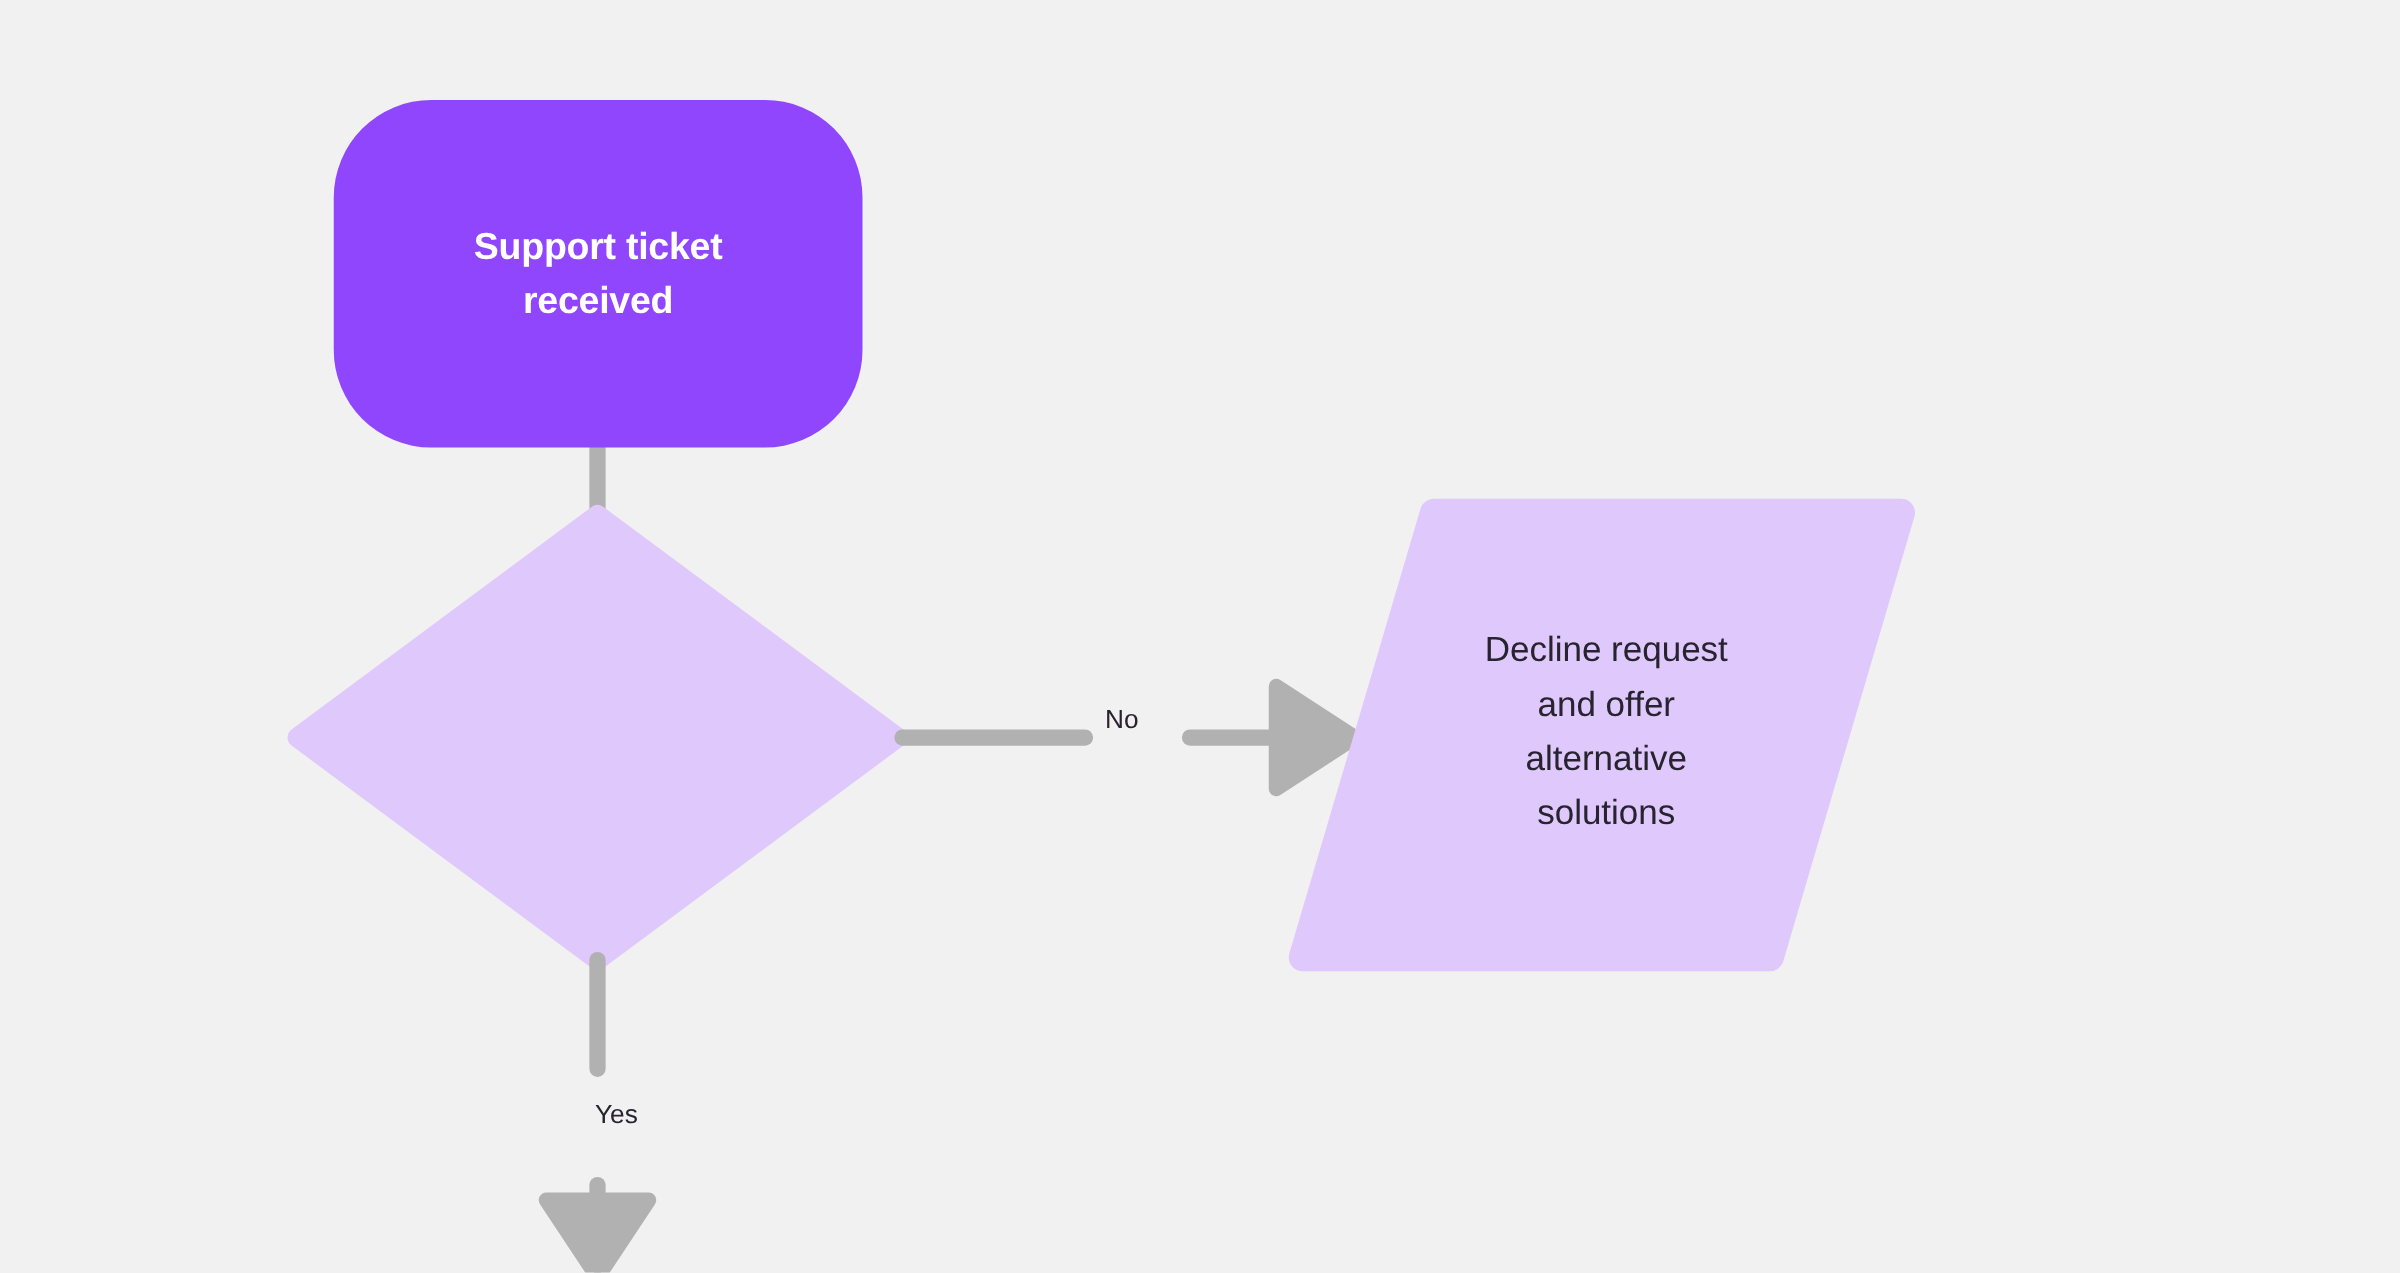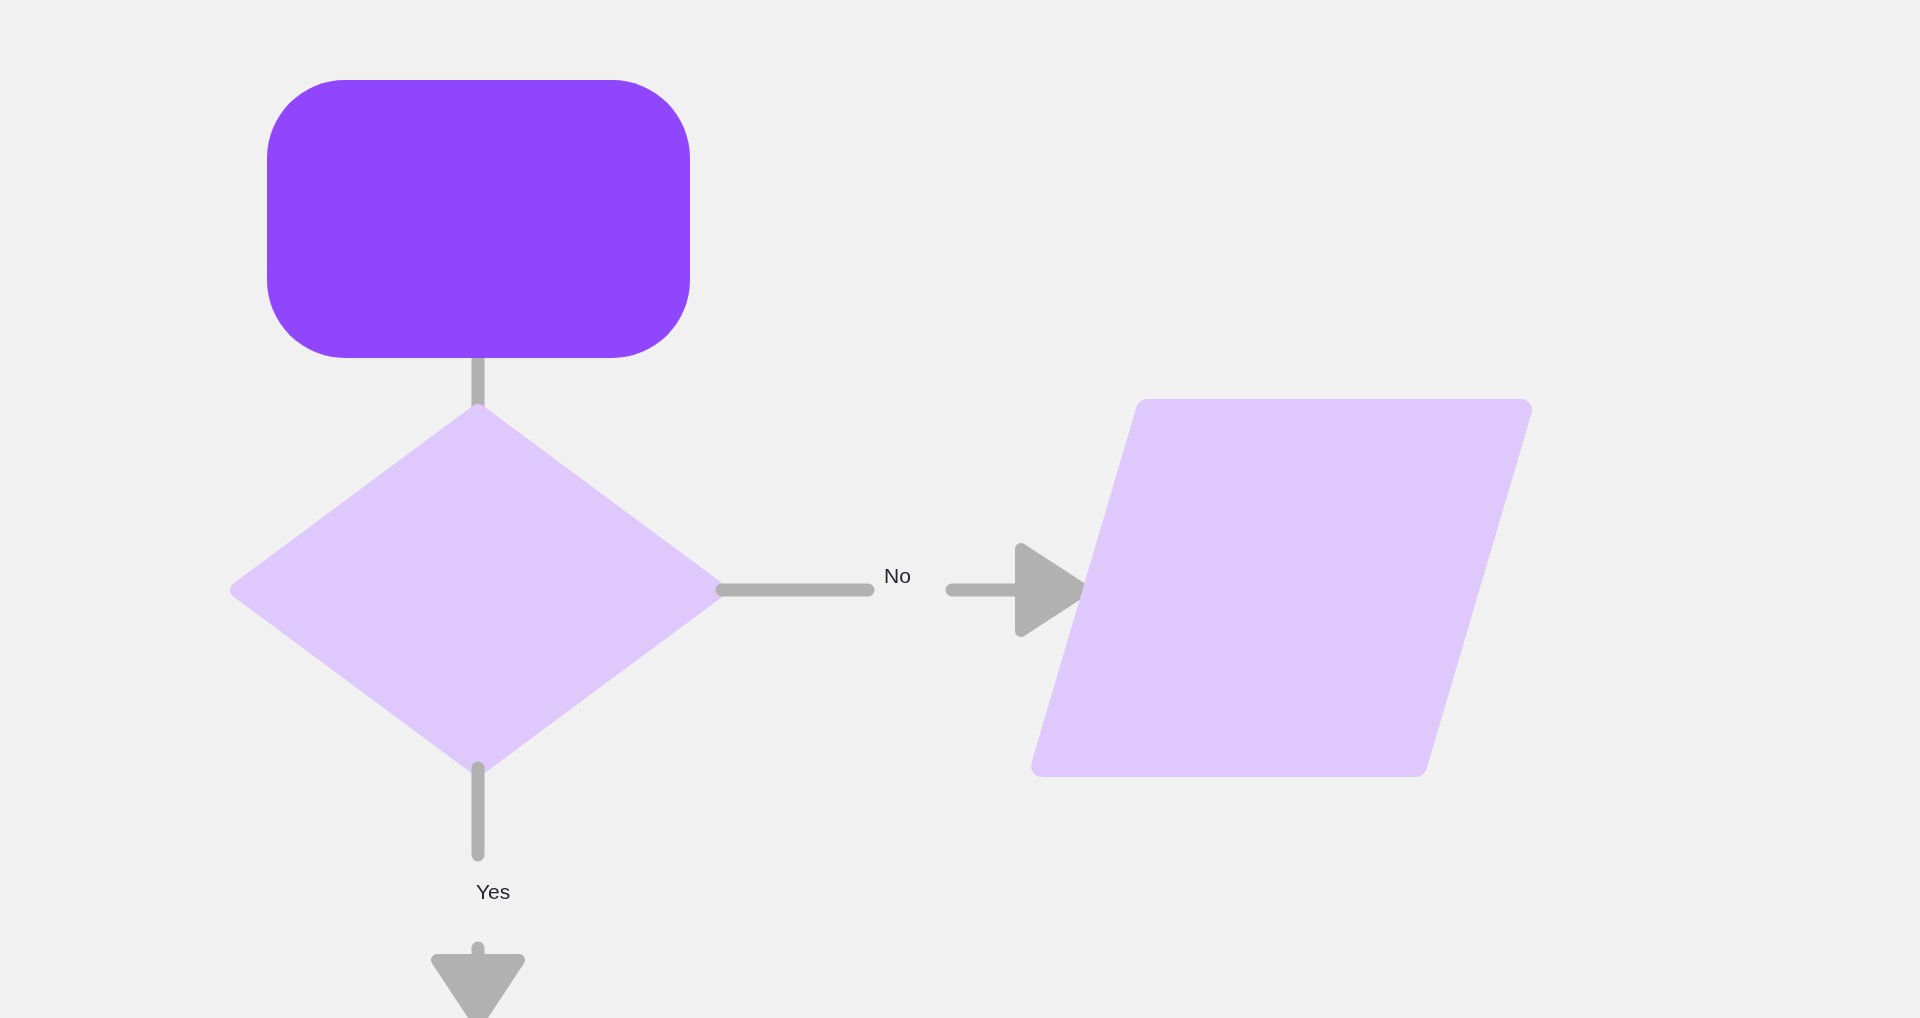--- a/index.html
+++ b/index.html
@@ -115,20 +115,26 @@
     <path d="M 1147 410 L 1521 410 L 1416 766 L 1042 766 Z" fill="#DFC8FB" stroke="#DFC8FB" stroke-width="22" stroke-linejoin="round"></path>
 
     <g>
       <line x1="478" y1="768" x2="478" y2="855" stroke="#B1B1B1" stroke-width="13" stroke-linecap="round"></line>
       <line x1="478" y1="948" x2="478" y2="968" stroke="#B1B1B1" stroke-width="13" stroke-linecap="round"></line>
       <path d="M 437 960 L 519 960 L 478 1022 Z" fill="#B1B1B1" stroke="#B1B1B1" stroke-width="12" stroke-linejoin="round"></path>
     </g>
 
   </svg>
 
+  <div class="node-label start-node-label">Support ticket
+received</div>
 
 
+  <div class="node-label process-node-label">Decline request
+and offer
+alternative
+solutions</div>
 
   <div class="edge-label edge-label-no">No</div>
 
   <div class="edge-label edge-label-yes">Yes</div>
 
 </div>
 
 </body></html>

